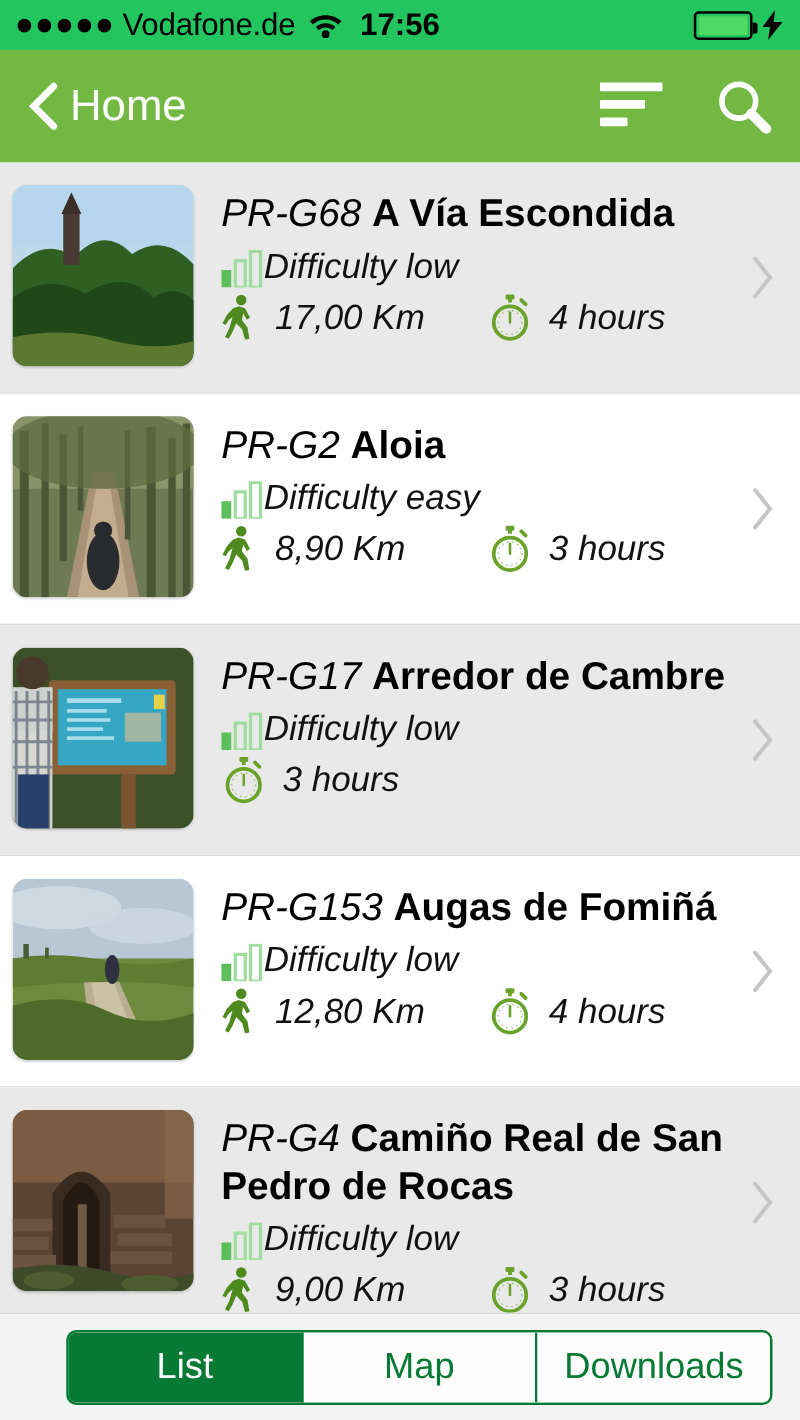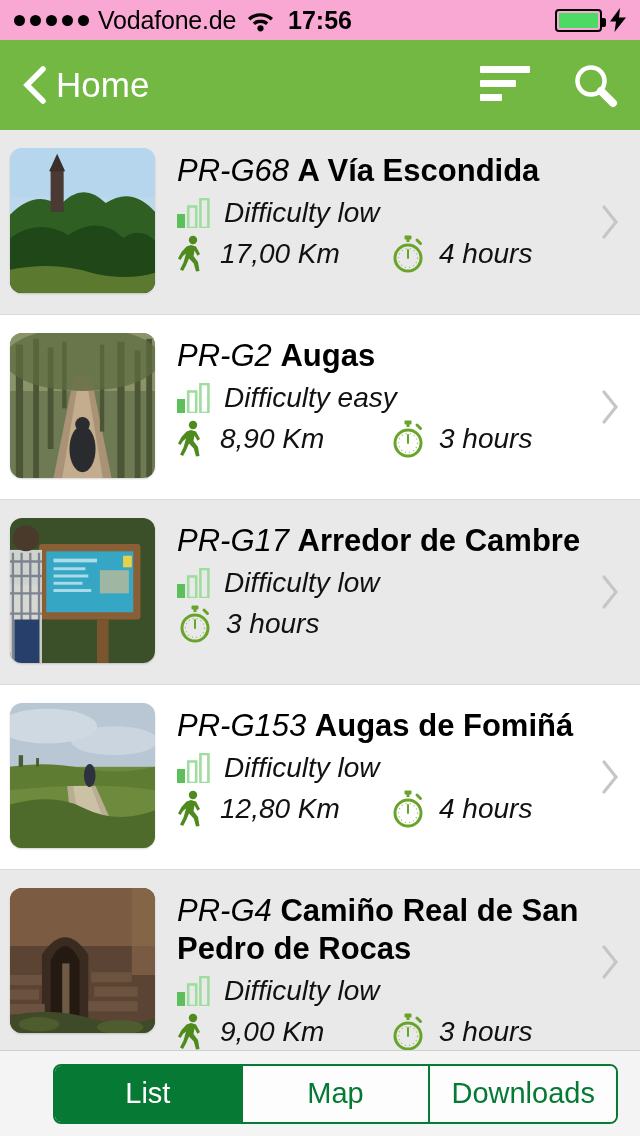--- a/index.html
+++ b/index.html
@@ -18,21 +18,21 @@
     height: 1136px;
     display: flex;
     flex-direction: column;
     background: #ffffff;
   }
 
   
   .status-bar {
     height: 40px;
     flex: 0 0 40px;
-    background: #f9a8d4;
+    background: #22c55e;
     display: flex;
     align-items: center;
     padding: 0 14px;
     color: #000;
     font-size: 25px;
     position: relative;
   }
   .sig-dots { display: flex; align-items: center; gap: 5px; margin-right: 9px; }
   .sig-dots i {
     width: 11px; height: 11px; border-radius: 50%;
@@ -131,21 +131,21 @@
     font-size: 31px;
     line-height: 38px;
     color: #000;
     margin-bottom: 4px;
     white-space: normal;
   }
   .route-title .code { font-style: italic; font-weight: normal; }
   .route-title .name { font-weight: bold; }
 
   .meta-diff {
-    display: flex; align-items: center; gap: 13px;
+    display: flex; align-items: flex-end; 
     margin-top: 6px;
   }
   .meta-line {
     display: flex; align-items: center;
     margin-top: 5px;
     gap: 13px;
   }
   .meta-text {
     font-size: 28px; font-style: italic; color: #111; line-height: 34px;
     white-space: nowrap;
@@ -333,21 +333,21 @@
               <rect x="36" y="6" width="3" height="46"></rect>
           </g>
           <ellipse cx="50" cy="18" rx="54" ry="22" fill="#5d6b40" opacity=".75"></ellipse>
           <ellipse cx="50" cy="80" rx="9" ry="16" fill="#2a2b2e"></ellipse>
           <circle cx="50" cy="63" r="5" fill="#2a2b2e"></circle>
         </svg>
       </div>
       <div class="route-info">
         <div class="route-title">
           <span class="code">PR-G2</span>
-          <span class="name">Augas</span>
+          <span class="name">Aloia</span>
         </div>
         <div class="meta-diff">
           <span class="diff-bars">
             <svg viewBox="0 0 34 30">
                 <rect x="0" y="16" width="8" height="14" fill="#5cbf5c"></rect>
                 <rect x="11.2" y="8.5" width="8" height="21.5" fill="none" stroke="#9fdd9f" stroke-width="2.6"></rect>
                 <rect x="23.4" y="1" width="8" height="29" fill="none" stroke="#9fdd9f" stroke-width="2.6"></rect>
               </svg>
           </span>
           <span class="meta-text">Difficulty easy</span>

